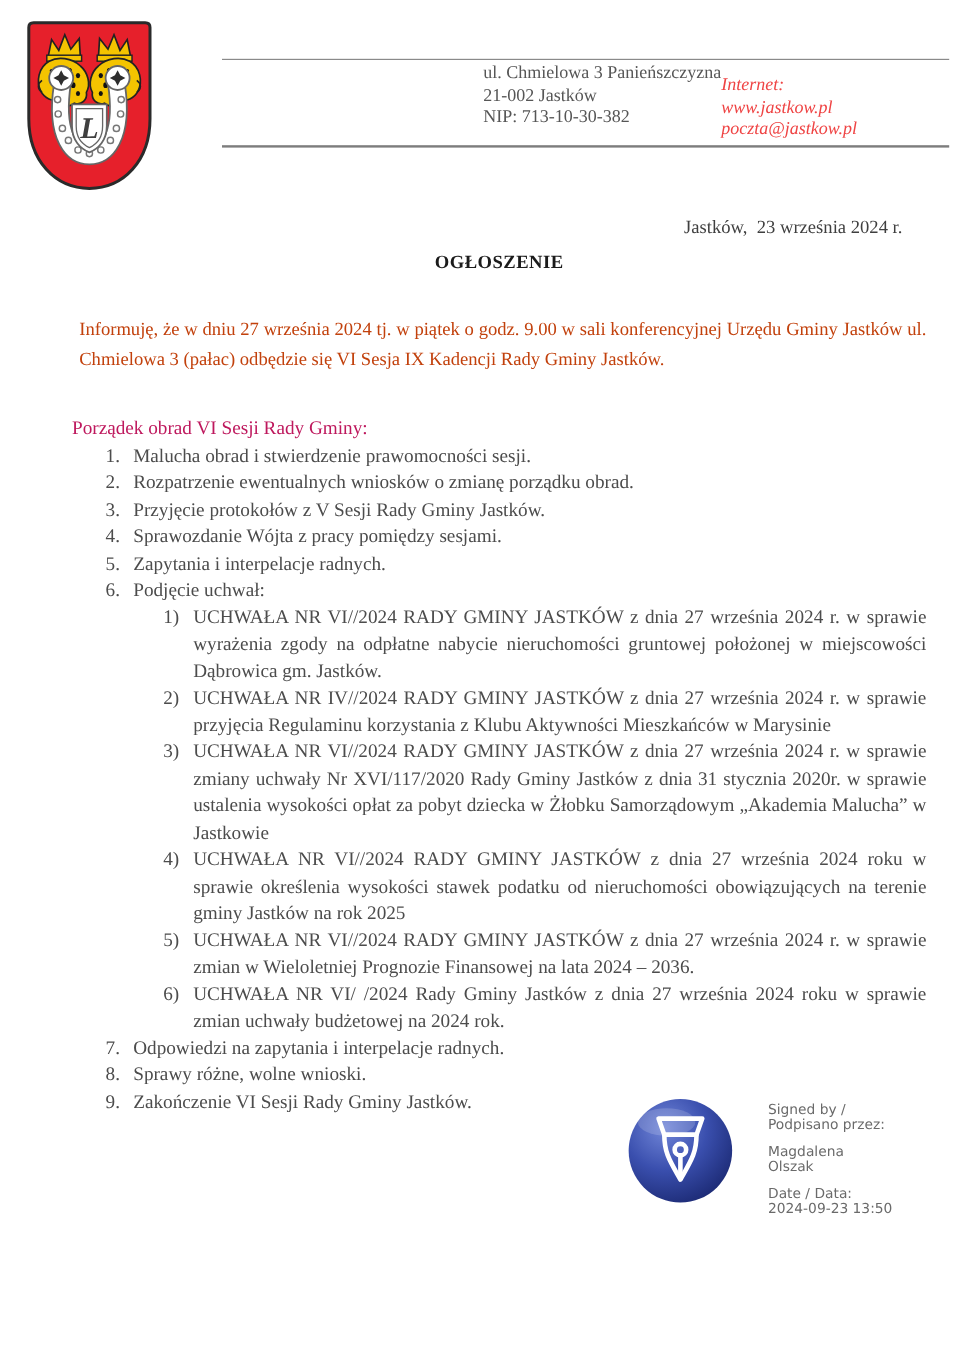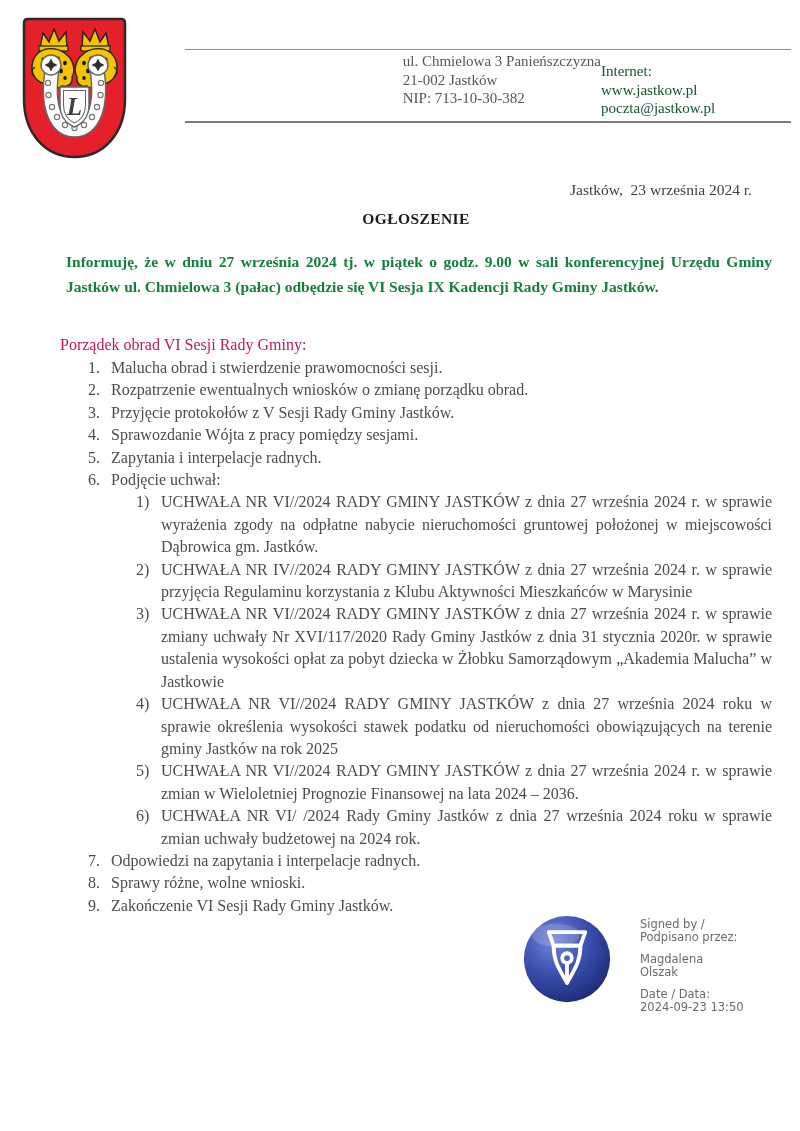--- a/index.html
+++ b/index.html
@@ -16,38 +16,38 @@
   .coat-of-arms { position: absolute; left: 18px; top: 15px; width: 113px; height: 147px; }
   .header-right { position: absolute; left: 185px; top: 36px; width: 606px; }
   .org-title {
     font-size: 24px; font-weight: bold; color: #151515;
     letter-spacing: 2.5px; word-spacing: 7px; line-height: 30px;
   }
   .rule-top { border-top: 1.5px solid #8a8a8a; margin-top: 13px; }
   .addr-row { display: flex; justify-content: flex-end; padding: 2px 0 3px 2px; }
   .addr-left { font-size: 15px; line-height: 18.5px; color: #565656; }
   .addr-left .line { white-space: pre; }
-  .addr-right { font-size: 15px; line-height: 18.5px; color: #14532d; width: 190px; padding-top: 10px; }
+  .addr-right { font-size: 15px; line-height: 18.5px; color: #ef4444; width: 190px; padding-top: 10px; font-style: italic; }
   .rule-bottom { border-top: 2px solid #7d7d7d; }
 
   .dateline {
     position: absolute; top: 181px; right: 48px;
     font-size: 15.5px; color: #3f3f3f; white-space: pre;
   }
 
   
   .content { position: absolute; left: 60px; top: 210px; width: 712px; }
   .doc-title {
     text-align: center; font-size: 15.5px; font-weight: bold;
     color: #1b1b1b; letter-spacing: 0.4px;
   }
   .intro {
-    margin-top: 22px; margin-left: 6px;
-    font-size: 15.5px; font-weight: bold; line-height: 24.5px;
-    text-align: justify; color: #15803d;
+    margin-top: 35px; margin-left: 6px;
+    font-size: 15.5px; font-weight: normal; line-height: 24.5px;
+    text-align: justify; color: #c2410c;
   }
   .agenda-heading { margin-top: 37px; font-size: 16px; color: #be185d; }
   .agenda { margin-top: 3px; }
   .agenda-item { display: flex; margin-left: 28px; font-size: 16px; line-height: 22.4px; color: #4c4c4c; }
   .agenda-item .num { width: 23px; flex: 0 0 23px; }
   .agenda-item .txt { flex: 1; }
   .sub-list { margin-left: 76px; }
   .sub-item { display: flex; font-size: 16px; line-height: 22.4px; color: #4c4c4c; }
   .sub-item .snum { width: 25px; flex: 0 0 25px; }
   .sub-item .stxt { flex: 1; display: block; text-align: justify; }

